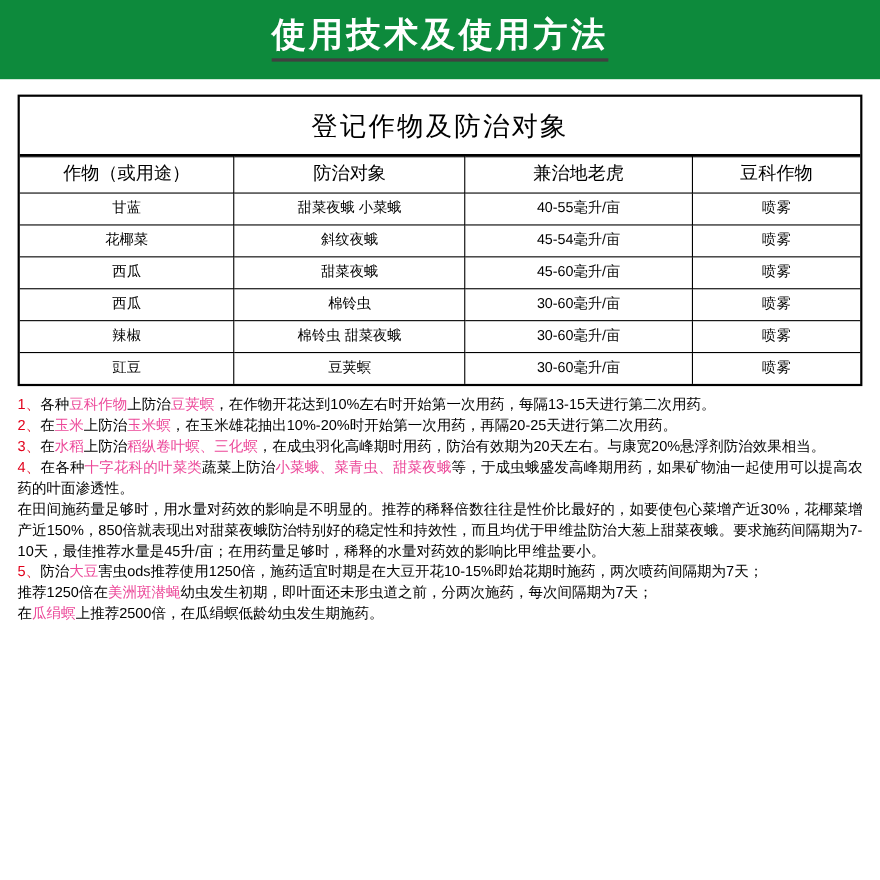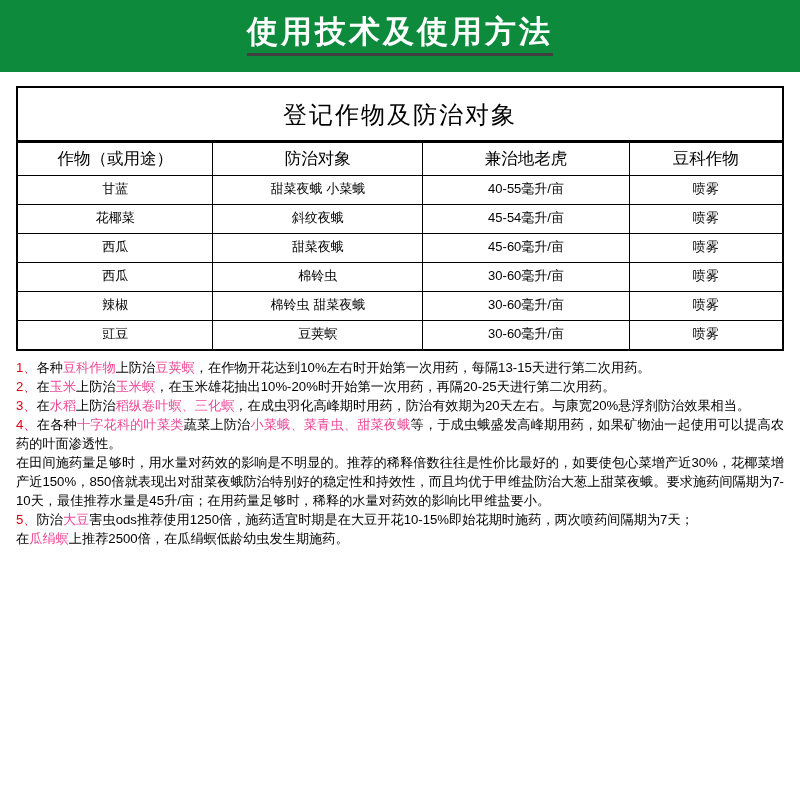--- a/index.html
+++ b/index.html
@@ -157,16 +157,17 @@
     </table>
   </div>
 
   <div class="notes" id="notes-container">
       <p class="note"><span class="idx">1、</span><span class="">各种</span><span class="red">豆科作物</span><span class="">上防治</span><span class="red">豆荚螟</span><span class="">，在作物开花达到10%左右时开始第一次用药，每隔13-15天进行第二次用药。</span></p>
       <p class="note"><span class="idx">2、</span><span class="">在</span><span class="red">玉米</span><span class="">上防治</span><span class="red">玉米螟</span><span class="">，在玉米雄花抽出10%-20%时开始第一次用药，再隔20-25天进行第二次用药。</span></p>
       <p class="note"><span class="idx">3、</span><span class="">在</span><span class="red">水稻</span><span class="">上防治</span><span class="red">稻纵卷叶螟、三化螟</span><span class="">，在成虫羽化高峰期时用药，防治有效期为20天左右。与康宽20%悬浮剂防治效果相当。</span></p>
       <p class="note"><span class="idx">4、</span><span class="">在各种</span><span class="red">十字花科的叶菜类</span><span class="">蔬菜上防治</span><span class="red">小菜蛾、菜青虫、甜菜夜蛾</span><span class="">等，于成虫蛾盛发高峰期用药，如果矿物油一起使用可以提高农药的叶面渗透性。</span></p>
       <p class="note"><span class="">在田间施药量足够时，用水量对药效的影响是不明显的。推荐的稀释倍数往往是性价比最好的，如要使包心菜增产近30%，花椰菜增产近150%，850倍就表现出对甜菜夜蛾防治特别好的稳定性和持效性，而且均优于甲维盐防治大葱上甜菜夜蛾。要求施药间隔期为7-10天，最佳推荐水量是45升/亩；在用药量足够时，稀释的水量对药效的影响比甲维盐要小。</span></p>
       <p class="note"><span class="idx">5、</span><span class="">防治</span><span class="red">大豆</span><span class="">害虫ods推荐使用1250倍，施药适宜时期是在大豆开花10-15%即始花期时施药，两次喷药间隔期为7天；</span></p>
+      <p class="note"><span class="">推荐1250倍在</span><span class="red">美洲斑潜蝇</span><span class="">幼虫发生初期，即叶面还未形虫道之前，分两次施药，每次间隔期为7天；</span></p>
       <p class="note"><span class="">在</span><span class="red">瓜绢螟</span><span class="">上推荐2500倍，在瓜绢螟低龄幼虫发生期施药。</span></p>
     </div>
 
 </div>
 
 </body></html>

